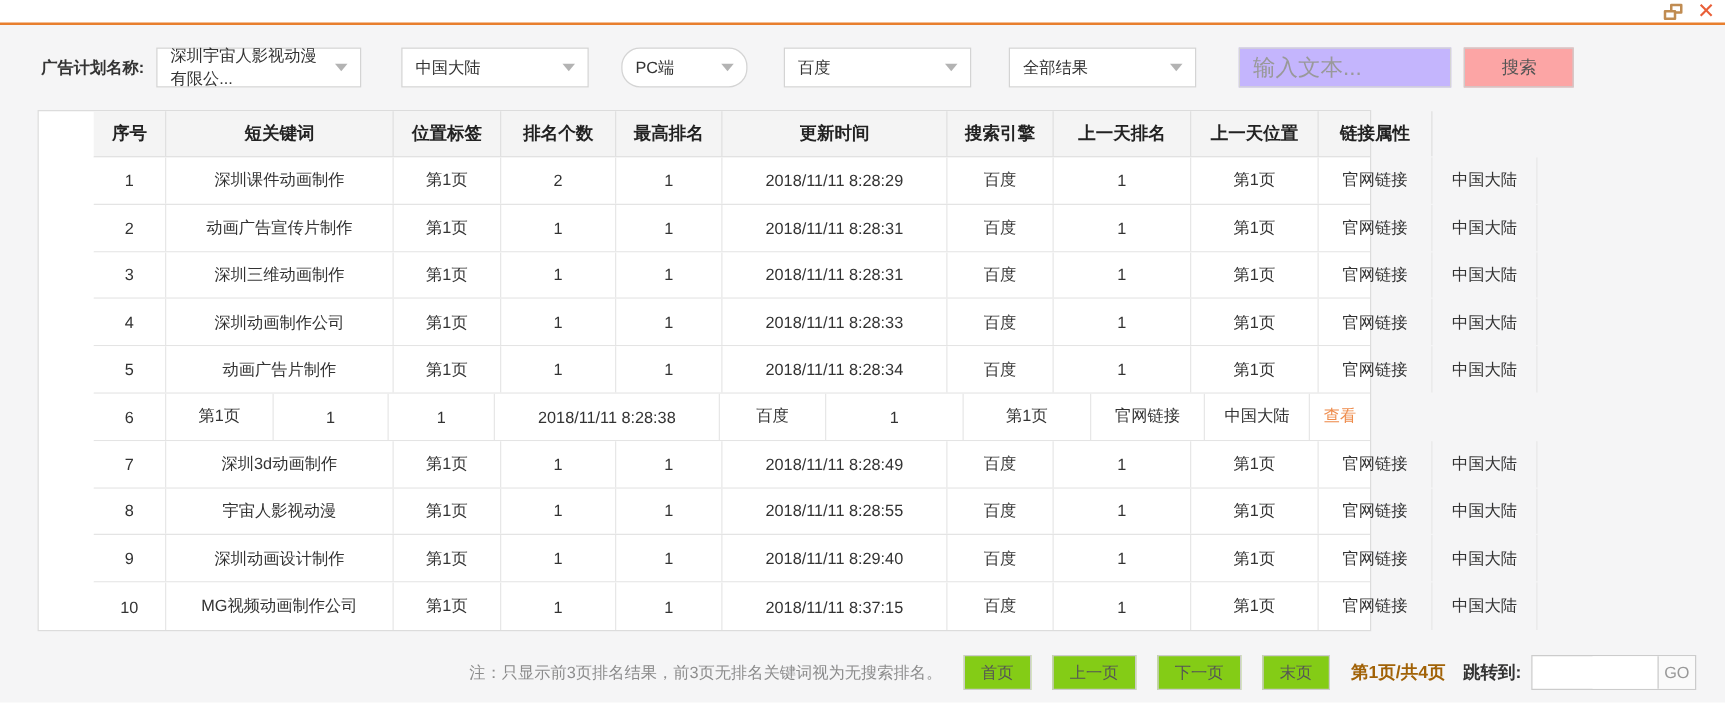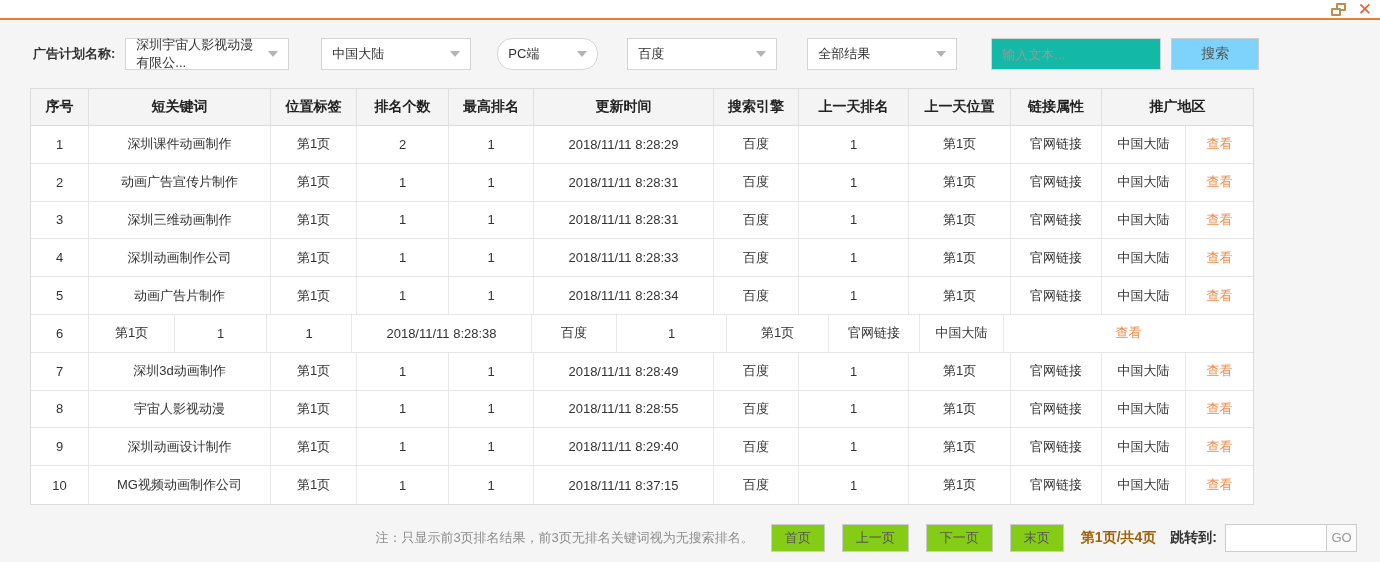--- a/index.html
+++ b/index.html
@@ -39,33 +39,34 @@
   .caret {
     width:0; height:0; border-left:5px solid transparent; border-right:5px solid transparent;
     border-top:6px solid #b3b3b3; margin-left:8px; flex:0 0 auto;
   }
   .sel-plan   { width:164px; margin-right:32px; }
   .sel-region { width:150px; margin-right:26px; }
   .sel-device { width:101px; margin-right:29px;border-radius:15px; }
   .sel-engine { width:150px; margin-right:30px; }
   .sel-result { width:150px; margin-right:34px; }
   .text-input {
-    width:170px; height:32px; border:1px solid #d4d4d4; background:#14b8a6;
-    padding:0 10px; font-size:13px; color:#333; outline:none; margin-right:10px;
+    width:170px; height:32px; border:1px solid #d4d4d4; background:#c4b5fd;
+    padding:0 10px; font-size:18px; color:#333; outline:none; margin-right:10px;
     font-family:inherit;
   }
   .text-input::placeholder { color:#999; }
   .search-btn {
-    width:88px; height:32px; background:#7dd3fc; border:1px solid #ccc;
+    width:88px; height:32px; background:#fca5a5; border:1px solid #ccc;
     color:#555; font-size:14px; cursor:pointer; font-family:inherit;
   }
   
   .rank-table {
-    margin:18px 0 0 30px; width:1224px; background:#fff;
+    margin:18px 0 0 30px; width:1067px; background:#fff;
     border:1px solid #dcdcdc;
+    padding-left:44px;
   }
   .trow { display:flex; height:37.8px; border-bottom:1px solid #e4e4e4; background:#fff; }
   .trow:last-child { border-bottom:none; }
   .hrow { display:flex; height:37px; background:#f4f4f4; border-bottom:1px solid #dcdcdc; }
   .cell {
     display:flex; align-items:center; justify-content:center;
     border-right:1px solid #e7e7e7; font-size:13px; color:#333;
     flex:0 0 auto; text-align:center; overflow:hidden; white-space:nowrap;
   }
   .cell:last-child { border-right:none; flex:1 1 auto; }

